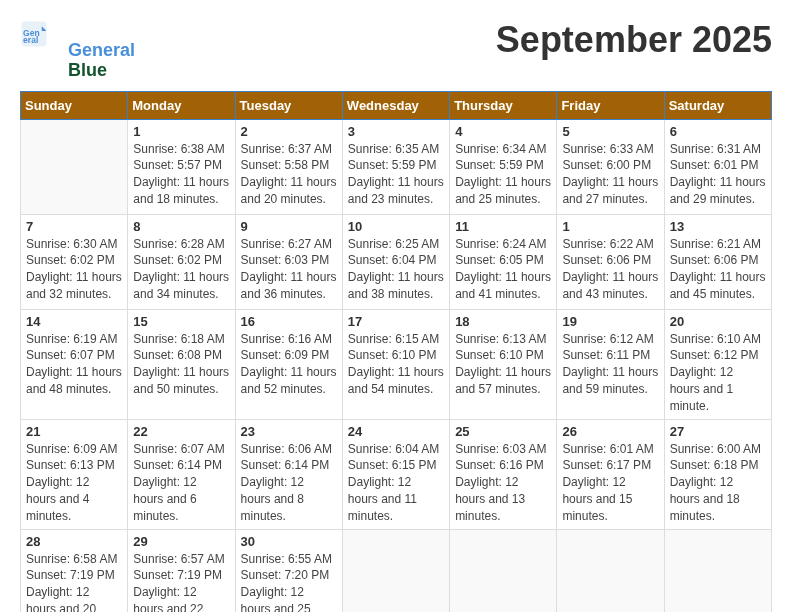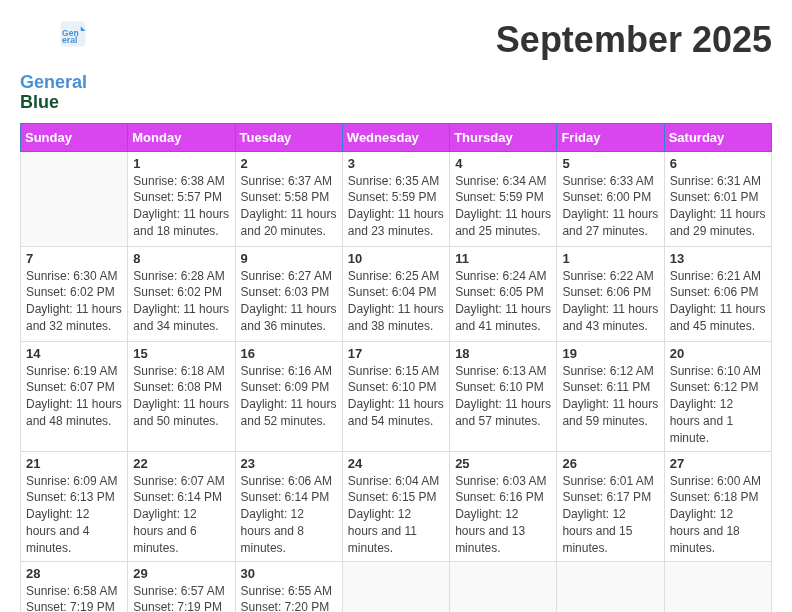--- a/index.html
+++ b/index.html
@@ -11,23 +11,22 @@
       padding: 20px;
     }
     .header-area {
       display: flex;
       justify-content: space-between;
       align-items: flex-start;
       margin-bottom: 10px;
     }
     .logo {
       display: flex;
-      align-items: flex-end;
-      gap: 4px;
-      flex-direction: column;
+      align-items: flex-start;
+      gap: 20px;
     }
     .logo-text {
       font-size: 18px;
       font-weight: bold;
       color: #333;
       line-height: 1.1;
       margin-top: 21px;
     }
     .logo-text span {
       color: #4a90d9;
@@ -48,21 +47,21 @@
     .location {
       font-size: 14px;
       color: #555;
     }
     .calendar {
       width: 100%;
       border-collapse: collapse;
       border: 1px solid #ccc;
     }
     .calendar th {
-      background-color: #d946ef;
+      background-color: #a16207;
       color: #fff;
       font-size: 13px;
       font-weight: bold;
       padding: 6px 4px;
       text-align: left;
       border: 1px solid #3a80c9;
     }
     .calendar td {
       vertical-align: top;
       border: 1px solid #ddd;

